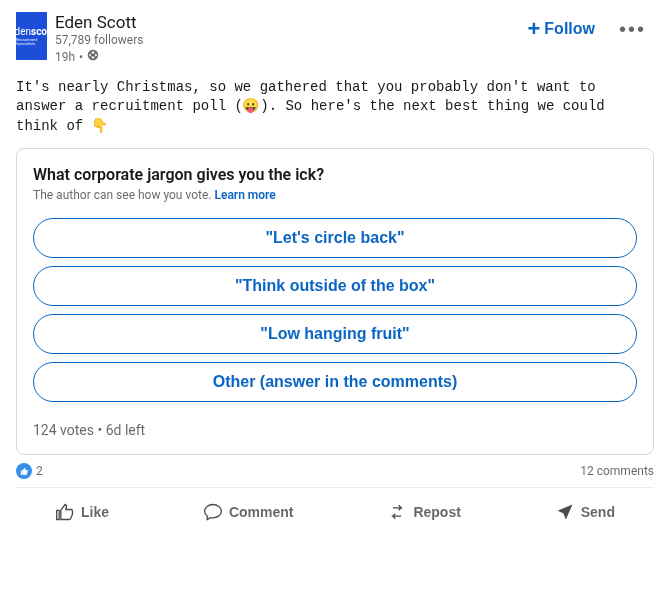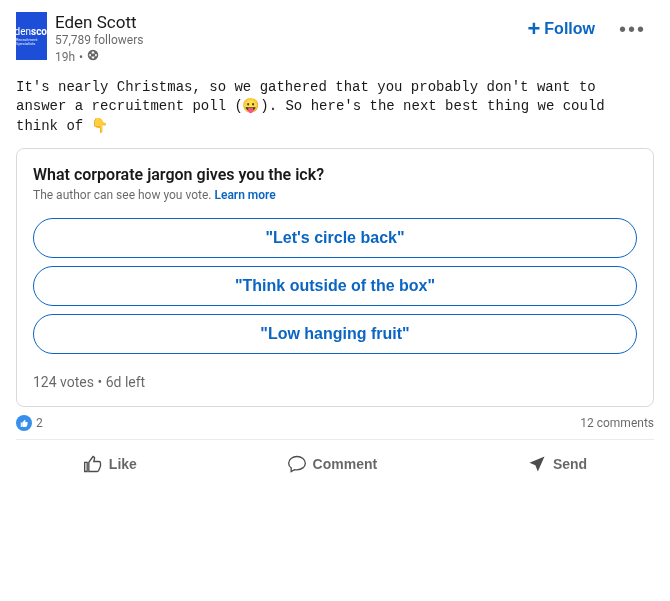--- a/index.html
+++ b/index.html
@@ -71,20 +71,21 @@
 
   <div class="poll-card">
     <div class="poll-question">What corporate jargon gives you the ick?</div>
     <div class="poll-hint">
       <span>The author can see how you vote. </span><a href="#">Learn more</a>
     </div>
     <div class="poll-options">
       <button class="poll-option">"Let's circle back"</button>
       <button class="poll-option">"Think outside of the box"</button>
       <button class="poll-option">"Low hanging fruit"</button>
+      <button class="poll-option">Other (answer in the comments)</button>
     </div>
     <div class="poll-stats">124 votes • 6d left</div>
   </div>
 </div>
 
 <div class="social-row">
   <div class="reactions">
     <span class="like-circle">
       <svg viewBox="0 0 24 24">
           <path d="M2 21h3V9H2v12zm19-11c0-1.1-.9-2-2-2h-5.3l.8-3.8v-.3c0-.4-.2-.8-.4-1.1L13 2 6.6 8.4C6.2 8.8 6 9.3 6 10v9c0 1.1.9 2 2 2h8c.8 0 1.5-.5 1.8-1.2l2.1-5c.1-.2.1-.5.1-.8v-4z"></path>
@@ -104,18 +105,24 @@
       </svg>
     <span>Like</span>
   </button>
   <button class="action-btn">
     <svg viewBox="0 0 24 24">
         <path d="M12 3C6.5 3 2 6.6 2 11c0 2.2 1.1 4.2 3 5.6V21l4-2.3c1 .2 2 .3 3 .3 5.5 0 10-3.6 10-8s-4.5-8-10-8z"></path>
       </svg>
     <span>Comment</span>
   </button>
   <button class="action-btn">
+    <svg viewBox="0 0 24 24">
+        <path d="M7 7h10l-3-3m3 3-3 3M17 17H7l3 3m-3-3 3-3"></path>
+      </svg>
+    <span>Repost</span>
+  </button>
+  <button class="action-btn">
     <svg class="send-icon" viewBox="0 0 24 24">
         <path d="M21 3L3 10.5l7 3L13 21l8-18z"></path>
       </svg>
     <span>Send</span>
   </button>
 </div>
 
 </body></html>

